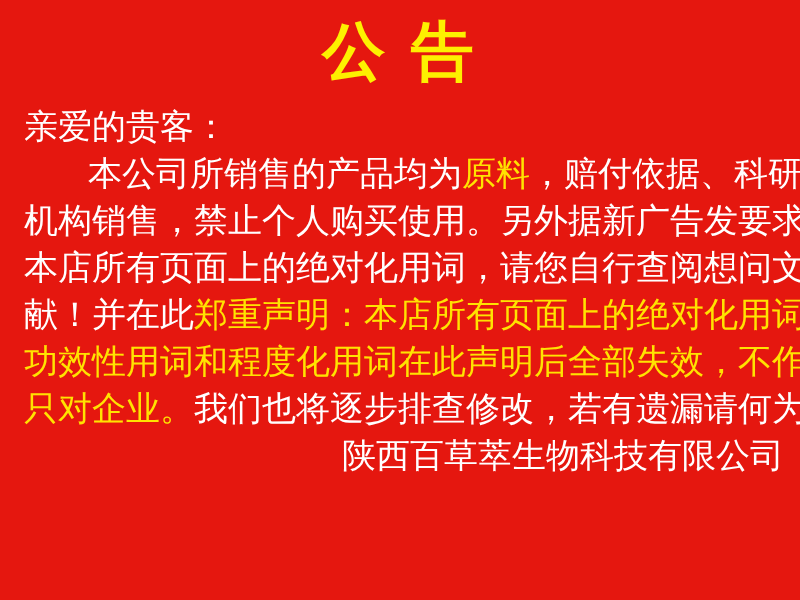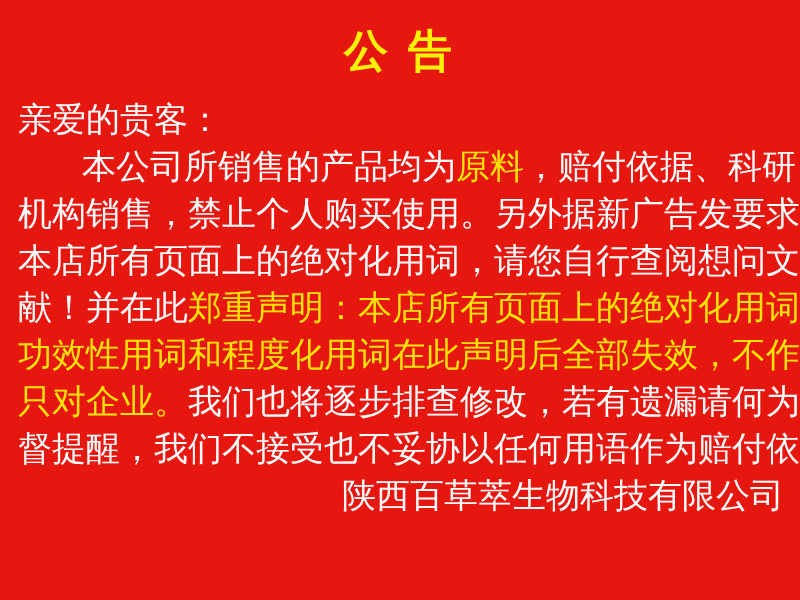--- a/index.html
+++ b/index.html
@@ -10,31 +10,31 @@
     width: 800px;
     height: 600px;
     background: var(--bg, #e5170f);
     overflow: hidden;
     box-sizing: border-box;
   }
 
   .notice-title {
     text-align: center;
     color: var(--title-yellow, #fdf000);
-    font-size: 44px;
+    font-size: 63px;
     font-weight: bold;
     line-height: 90px;
     margin-top: 6px;
     letter-spacing: 4px;
     white-space: pre;
   }
 
   .notice-body {
-    margin-top: 0;
-    padding: 0 16px 0 18px;
+    margin-top: 7px;
+    padding: 0 16px 0 24px;
   }
 
   .line {
     font-size: 34px;
     line-height: 47px;
     color: var(--body-white, #ffffff);
     white-space: nowrap;
     letter-spacing: 0px;
   }
 
@@ -50,16 +50,15 @@
 <div class="banner">
   <div class="notice-title">公 告</div>
   <div class="notice-body">
       <div class="line"><span class="seg-white">亲爱的贵客：</span></div>
       <div class="line indent"><span class="seg-white">本公司所销售的产品均为</span><span class="seg-yellow">原料</span><span class="seg-white">，赔付依据、科研</span></div>
       <div class="line"><span class="seg-white">机构销售，禁止个人购买使用。另外据新广告发要求，</span></div>
       <div class="line"><span class="seg-white">本店所有页面上的绝对化用词，请您自行查阅想问文</span></div>
       <div class="line"><span class="seg-white">献！并在此</span><span class="seg-yellow">郑重声明：本店所有页面上的绝对化用词，</span></div>
       <div class="line"><span class="seg-yellow">功效性用词和程度化用词在此声明后全部失效，不作为</span></div>
       <div class="line"><span class="seg-yellow">只对企业。</span><span class="seg-white">我们也将逐步排查修改，若有遗漏请何为监</span></div>
-      <div class="line"><span class="seg-white">督提醒，我们不接受也不妥协以任何用语作为赔付依</span></div>
       <div class="line right"><span class="seg-white">陕西百草萃生物科技有限公司</span></div>
     </div>
 </div>
 
 </body></html>

